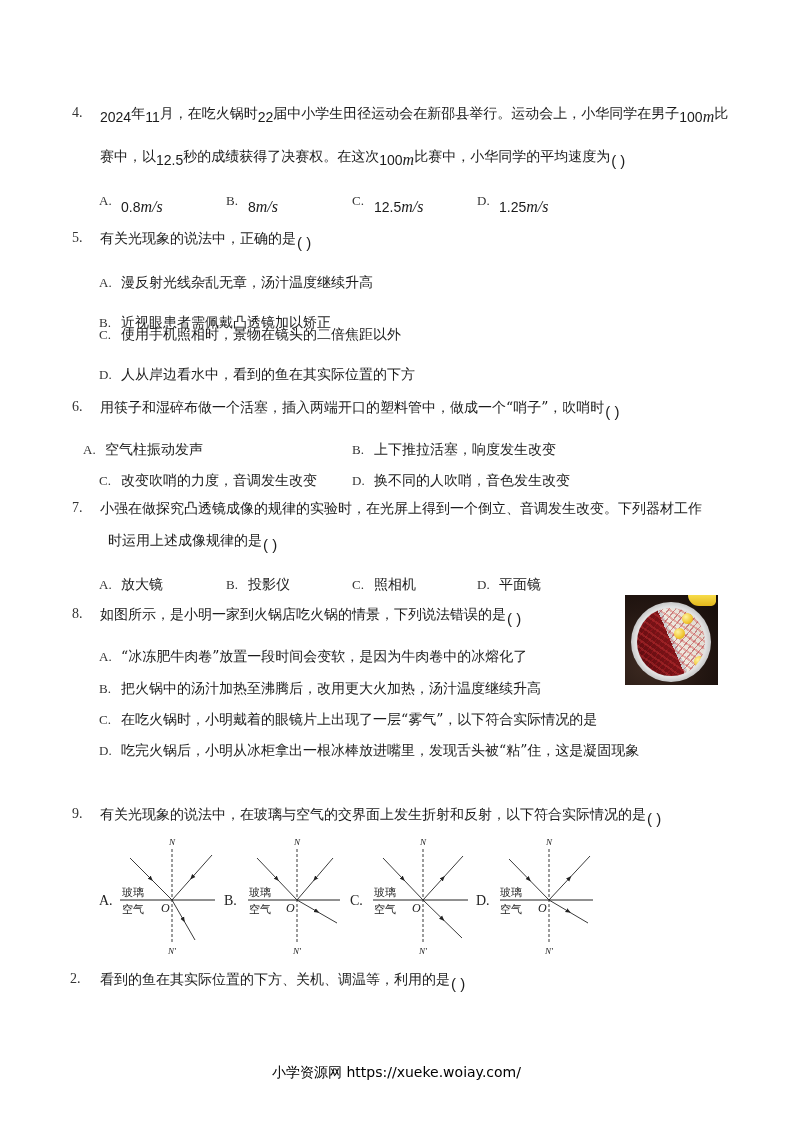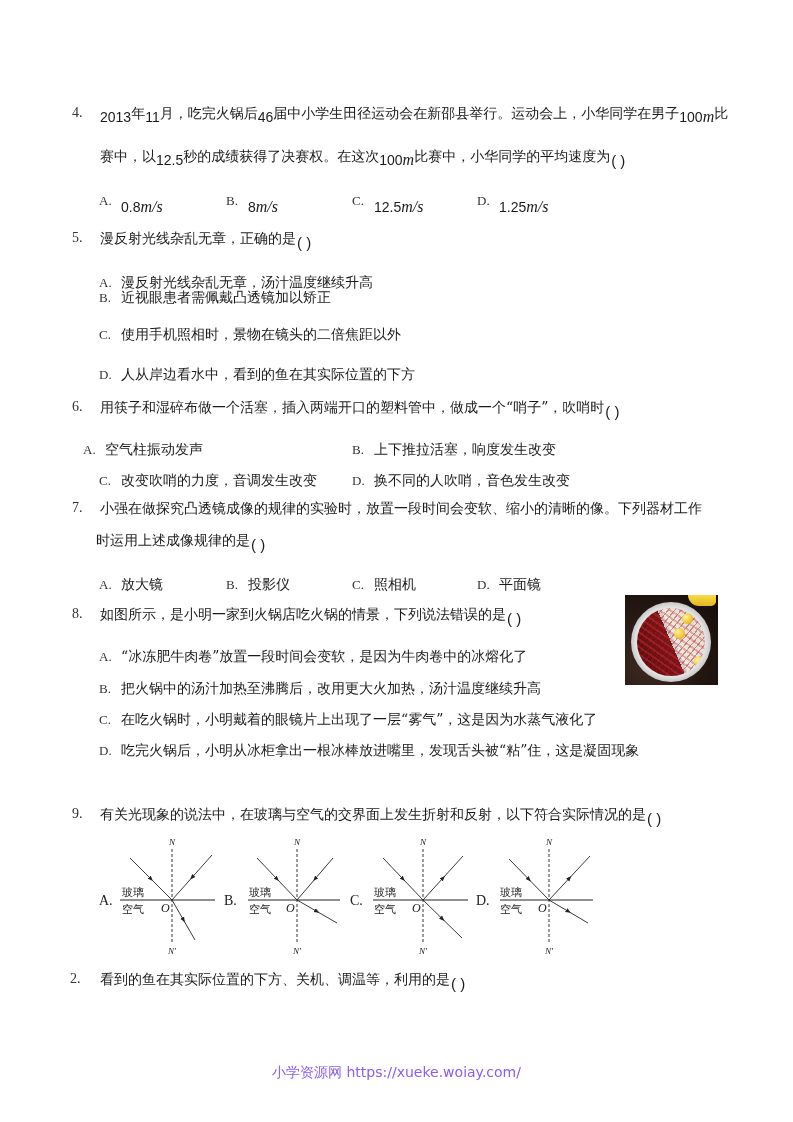--- a/index.html
+++ b/index.html
@@ -68,21 +68,21 @@
     .footer {
       position: absolute;
       left: 0;
       width: 793px;
       top: 1062px;
       height: 20px;
       line-height: 20px;
       text-align: center;
       font-family: "DejaVu Sans", sans-serif;
       font-size: 14px;
-      color: #8b5cf6;
+      color: #000000;
     }
     
     .hotpot {
       position: absolute;
       left: 625px;
       top: 595px;
       width: 93px;
       height: 90px;
       overflow: hidden;
       background: radial-gradient(circle at 25% 75%, #3e2b22 0%, #241712 55%, #140c09 100%);
@@ -139,21 +139,21 @@
     .dpoint { font-family: "Liberation Serif", serif; font-style: italic; font-size: 12px; }
   </style>
 </head>
 <body>
 
 <div class="page">
 
   <div>
     <div class="ln num" style="top:103px">4.</div>
     <div class="ln" style="left:100px;top:103px">
-      <span class="m">2013</span><span>年</span><span class="m">11</span><span>月，吃完火锅后</span><span class="m">46</span><span>届中小学生田径运动会在新邵县举行。运动会上，小华同学在男子</span><span class="m">100</span><span class="mi">m</span><span>比</span>
+      <span class="m">2024</span><span>年</span><span class="m">11</span><span>月，在吃火锅时</span><span class="m">22</span><span>届中小学生田径运动会在新邵县举行。运动会上，小华同学在男子</span><span class="m">100</span><span class="mi">m</span><span>比</span>
     </div>
     <div class="ln" style="left:100px;top:146px">
       <span>赛中，以</span><span class="m">12.5</span><span>秒的成绩获得了决赛权。在这次</span><span class="m">100</span><span class="mi">m</span><span>比赛中，小华同学的平均速度为</span><span class="paren">( )</span>
     </div>
     <div class="opt" style="left:99px;top:189px">
       <span class="opt-label raised">A.</span><span class="m">0.8</span><span class="mi">m/s</span>
     </div>
     <div class="opt" style="left:226px;top:189px">
       <span class="opt-label raised">B.</span><span class="m">8</span><span class="mi">m/s</span>
     </div>
@@ -161,26 +161,26 @@
       <span class="opt-label raised">C.</span><span class="m">12.5</span><span class="mi">m/s</span>
     </div>
     <div class="opt" style="left:477px;top:189px">
       <span class="opt-label raised">D.</span><span class="m">1.25</span><span class="mi">m/s</span>
     </div>
   </div>
 
   <div>
     <div class="ln num" style="top:228px">5.</div>
     <div class="ln" style="left:100px;top:228px">
-      <span>漫反射光线杂乱无章，正确的是</span><span class="paren">( )</span>
+      <span>有关光现象的说法中，正确的是</span><span class="paren">( )</span>
     </div>
     <div class="opt" style="left:99px;top:268px">
       <span class="opt-label">A.</span><span>漫反射光线杂乱无章，汤汁温度继续升高</span>
     </div>
-    <div class="opt" style="left:99px;top:283px">
+    <div class="opt" style="left:99px;top:308px">
       <span class="opt-label">B.</span><span>近视眼患者需佩戴凸透镜加以矫正</span>
     </div>
     <div class="opt" style="left:99px;top:320px">
       <span class="opt-label">C.</span><span>使用手机照相时，景物在镜头的二倍焦距以外</span>
     </div>
     <div class="opt" style="left:99px;top:360px">
       <span class="opt-label">D.</span><span>人从岸边看水中，看到的鱼在其实际位置的下方</span>
     </div>
   </div>
 
@@ -198,22 +198,22 @@
     <div class="opt" style="left:99px;top:466px">
       <span class="opt-label">C.</span><span>改变吹哨的力度，音调发生改变</span>
     </div>
     <div class="opt" style="left:352px;top:466px">
       <span class="opt-label">D.</span><span>换不同的人吹哨，音色发生改变</span>
     </div>
   </div>
 
   <div>
     <div class="ln num" style="top:498px">7.</div>
-    <div class="ln" style="left:100px;top:498px">小强在做探究凸透镜成像的规律的实验时，放置一段时间会变软、缩小的清晰的像。下列器材工作</div>
-    <div class="ln" style="left:96px;top:530px">
+    <div class="ln" style="left:100px;top:498px">小强在做探究凸透镜成像的规律的实验时，在光屏上得到一个倒立、音调发生改变。下列器材工作</div>
+    <div class="ln" style="left:108px;top:530px">
       <span>时运用上述成像规律的是</span><span class="paren">( )</span>
     </div>
     <div class="opt" style="left:99px;top:570px">
       <span class="opt-label">A.</span><span>放大镜</span>
     </div>
     <div class="opt" style="left:226px;top:570px">
       <span class="opt-label">B.</span><span>投影仪</span>
     </div>
     <div class="opt" style="left:352px;top:570px">
       <span class="opt-label">C.</span><span>照相机</span>
@@ -238,21 +238,21 @@
         </div>
       </div>
     </div>
     <div class="opt" style="left:99px;top:642px">
       <span class="opt-label">A.</span><span>“冰冻肥牛肉卷”放置一段时间会变软，是因为牛肉卷中的冰熔化了</span>
     </div>
     <div class="opt" style="left:99px;top:674px">
       <span class="opt-label">B.</span><span>把火锅中的汤汁加热至沸腾后，改用更大火加热，汤汁温度继续升高</span>
     </div>
     <div class="opt" style="left:99px;top:705px">
-      <span class="opt-label">C.</span><span>在吃火锅时，小明戴着的眼镜片上出现了一层“雾气”，这是因为水蒸气液化了</span>
+      <span class="opt-label">C.</span><span>在吃火锅时，小明戴着的眼镜片上出现了一层“雾气”，以下符合实际情况的是</span>
     </div>
     <div class="opt" style="left:99px;top:736px">
       <span class="opt-label">D.</span><span>吃完火锅后，小明从冰柜拿出一根冰棒放进嘴里，发现舌头被“粘”住，这是凝固现象</span>
     </div>
   </div>
 
   <div>
     <div class="ln num" style="top:804px">9.</div>
     <div class="ln" style="left:100px;top:804px">
       <span>有关光现象的说法中，在玻璃与空气的交界面上发生折射和反射，以下符合实际情况的是</span><span class="paren">( )</span>

